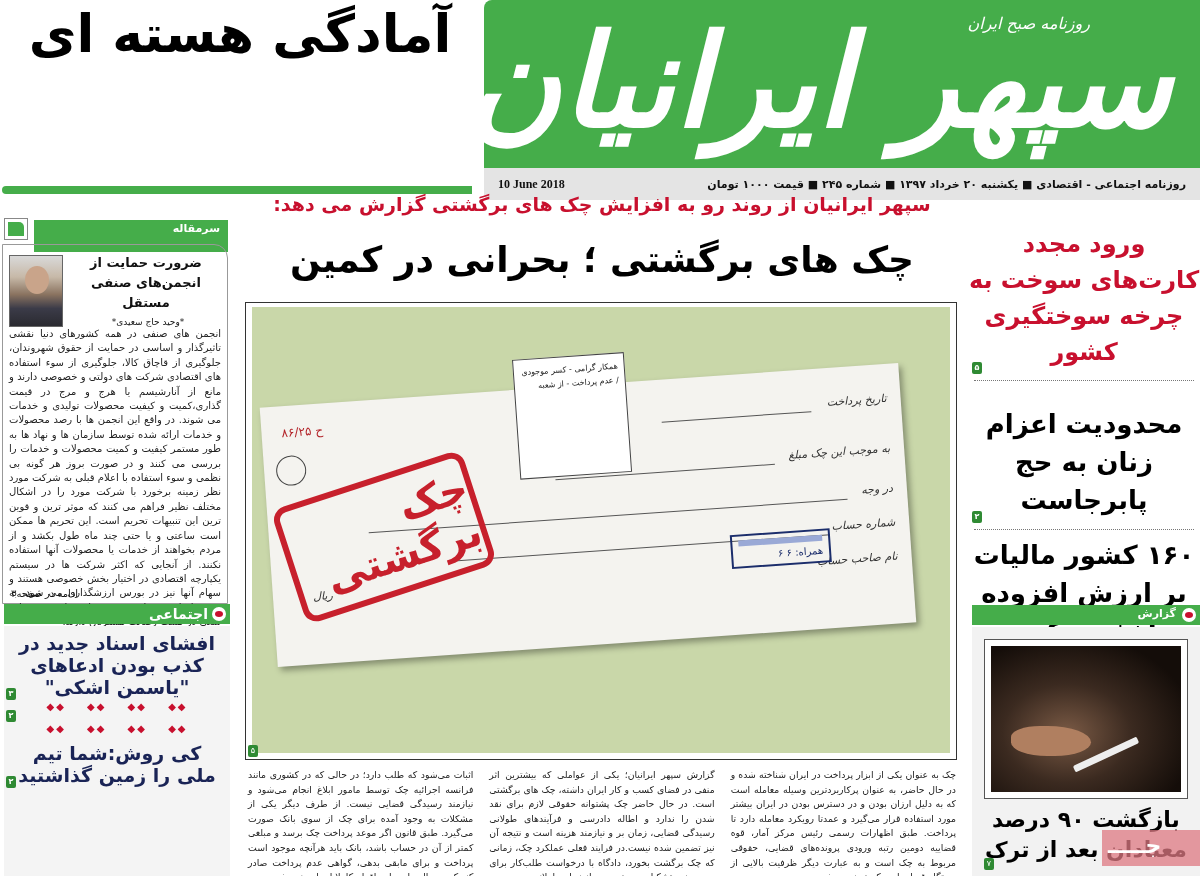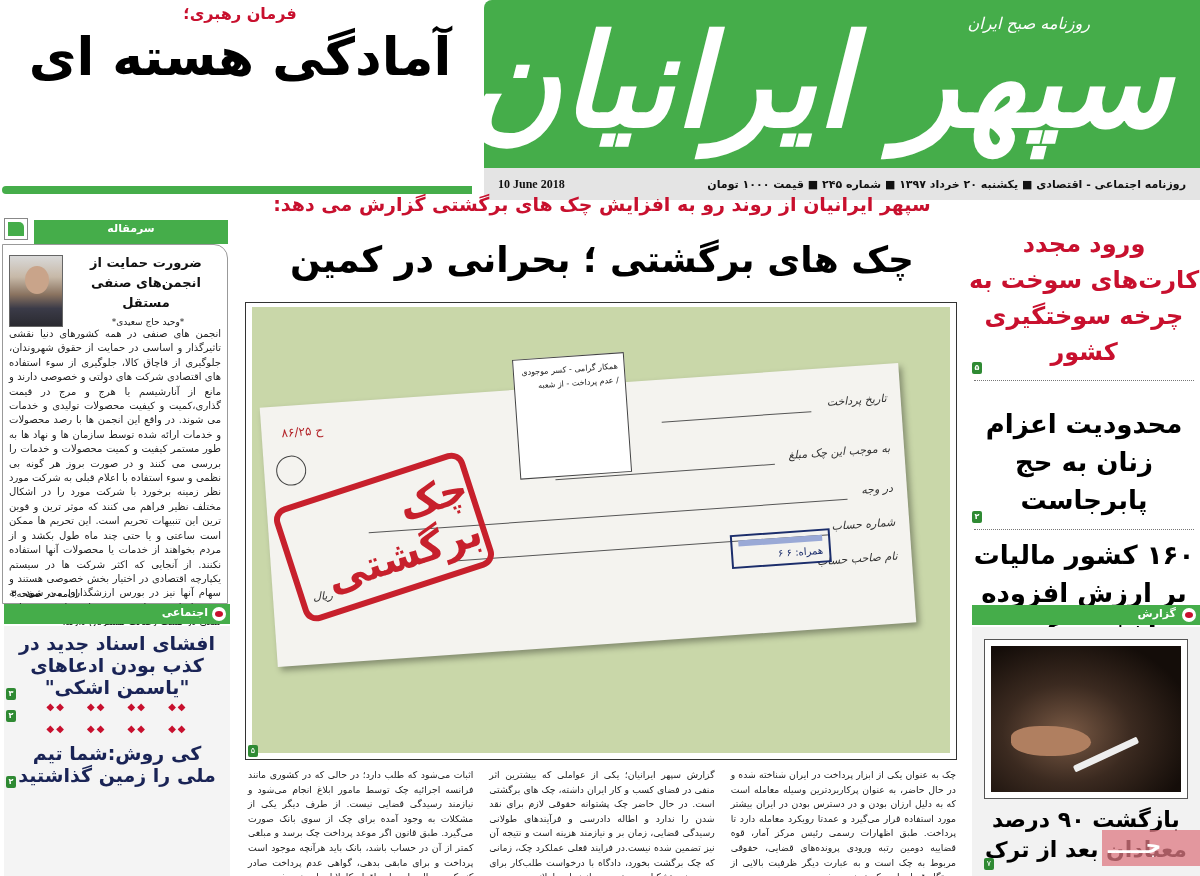--- a/index.html
+++ b/index.html
@@ -19,30 +19,30 @@
   #lead { position: absolute; left: 0; top: 0; width: 480px; height: 190px; text-align: center; direction: rtl; }
   #lead .kicker { color: #c8102e; font-weight: bold; font-size: 16px; margin-top: 4px; }
   #lead .title { font-weight: 900; font-size: 52px; line-height: 64px; color: #000; margin-top: 2px; }
   #lead-rule { position: absolute; left: 2px; top: 186px; width: 470px; height: 8px; background: #45ad4a; border-radius: 4px 0 0 4px; }
   .pg-tag { display: inline-block; width: 10px; height: 12px; background: #2f8a33; color: #fff; font-size: 8px; line-height: 12px; text-align: center; border-radius: 2px; }
 
   
   #editorial-head { position: absolute; left: 4px; top: 218px; width: 224px; height: 20px; }
   #editorial-head .sq { position: absolute; left: 0; top: 0; width: 24px; height: 22px; border: 1px solid #888; background: #fff; }
   #editorial-head .sq i { position: absolute; left: 3px; top: 3px; width: 16px; height: 14px; background: #45ad4a; border-radius: 0 5px 0 0; }
-  #editorial-head .bar { position: absolute; left: 30px; top: 2px; right: 0; height: 24px; background: #45ad4a; color: #fff; font-size: 11px; font-weight: bold; padding: 2px 8px; text-align: center; direction: rtl; }
+  #editorial-head .bar { position: absolute; left: 30px; top: 2px; right: 0; height: 32px; background: #45ad4a; color: #fff; font-size: 11px; font-weight: bold; padding: 2px 8px; text-align: right; direction: rtl; }
   #editorial-box { position: absolute; left: 2px; top: 244px; width: 226px; height: 360px; border: 1px solid #999; border-radius: 0 14px 0 0; padding: 4px 6px; direction: rtl; }
   #editorial-box .photo { position: absolute; left: 6px; top: 10px; width: 54px; height: 72px; background: linear-gradient(180deg,#d9d9d9 0%,#c7b9a8 30%,#8a7360 55%,#3b3b48 75%,#2a2a30 100%); border: 1px solid #666; }
   #editorial-box .photo::before { content: ""; position: absolute; left: 15px; top: 10px; width: 24px; height: 28px; border-radius: 50%; background: #c9a48a; }
   #editorial-box .e-title { margin-right: 4px; margin-left: 66px; text-align: center; font-weight: bold; font-size: 13px; line-height: 20px; margin-top: 4px; }
   #editorial-box .e-author { margin-left: 66px; text-align: center; font-size: 9px; margin-top: 4px; }
   #editorial-box .e-body { position: absolute; top: 82px; left: 6px; right: 6px; font-size: 10px; line-height: 14.4px; text-align: justify; color: #222; }
   #editorial-box .e-more { position: absolute; bottom: 4px; left: 8px; font-size: 10px; }
 
-  #social-head { position: absolute; left: 4px; top: 604px; width: 226px; height: 20px; background: #45ad4a; color: #fff; font-size: 11px; font-weight: bold; text-align: right; padding: 2px 22px 0 0; direction: rtl; }
+  #social-head { position: absolute; left: 4px; top: 604px; width: 226px; height: 20px; background: #45ad4a; color: #fff; font-size: 14px; font-weight: bold; text-align: right; padding: 2px 22px 0 0; direction: rtl; }
   .dot-icon { position: absolute; width: 14px; height: 14px; border-radius: 50%; background: #fff; top: 3px; }
   .dot-icon::after { content: ""; position: absolute; left: 3px; top: 4px; width: 8px; height: 6px; border-radius: 50%; background: #c8102e; }
   #social-box { position: absolute; left: 4px; top: 626px; width: 226px; height: 250px; background: #f4f4f4; direction: rtl; }
   .social-item { position: relative; text-align: center; color: #1a2456; font-weight: 900; font-size: 19px; line-height: 22px; padding: 6px 10px 2px 10px; }
   .social-item .pg-tag { position: absolute; left: 2px; bottom: 0; }
   .diamonds { text-align: center; color: #c8102e; font-size: 10px; letter-spacing: 2px; height: 14px; line-height: 14px; word-spacing: 16px; }
 
   
   #center-kicker { position: absolute; left: 240px; top: 193px; width: 724px; text-align: center; color: #c8102e; font-weight: bold; font-size: 19px; direction: rtl; }
   #center-title { position: absolute; left: 240px; top: 228px; width: 724px; text-align: center; font-weight: 900; font-size: 36px; line-height: 64px; color: #000; direction: rtl; }
@@ -87,21 +87,20 @@
 <div id="masthead">
   <div class="tagline">روزنامه صبح ایران</div>
   <div class="logo rtl">سپهر ایرانیان</div>
 </div>
 <div id="infobar">
   <span class="gdate">10 June 2018</span>
   <span class="meta">روزنامه اجتماعی - اقتصادی ■ یکشنبه ۲۰ خرداد ۱۳۹۷ ■ شماره ۲۴۵ ■ قیمت ۱۰۰۰ تومان</span>
 </div>
 
 <div id="lead">
-  <div class="kicker">فرمان رهبری؛</div>
   <div class="title">آمادگی هسته ای</div>
 </div>
 <div id="lead-rule"></div>
 
 <div id="editorial-head">
   <div class="sq">
       <i></i>
     </div>
   <div class="bar">سرمقاله</div>
 </div>

